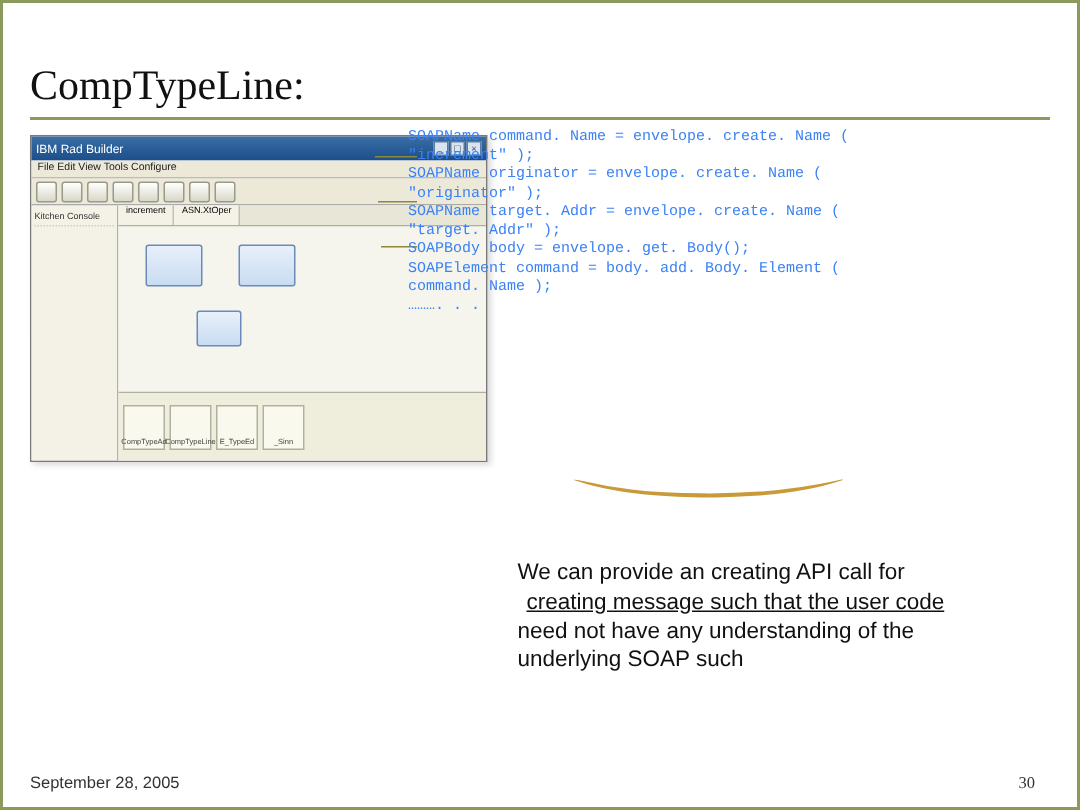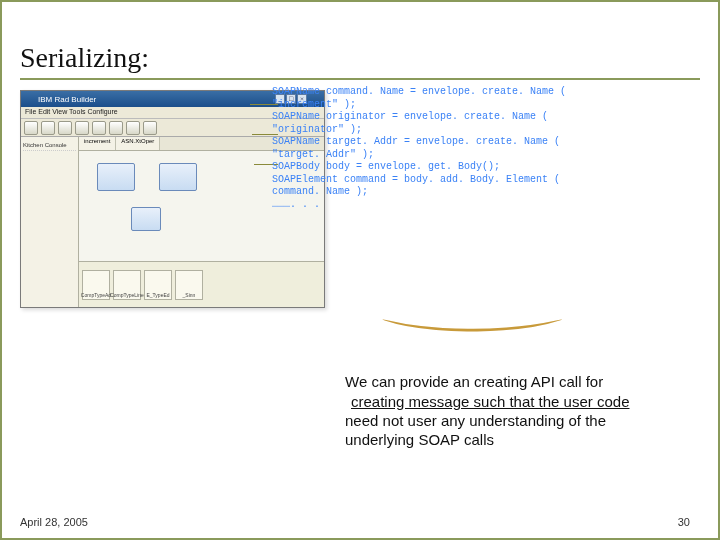--- a/index.html
+++ b/index.html
@@ -2,21 +2,21 @@
 <html><head>
   <meta charset="utf-8">
   <style>
     * { box-sizing: border-box; margin: 0; padding: 0; }
     body { width: 720px; height: 540px; font-family: Georgia, "Times New Roman", serif; position: relative; background: #fff; }
     .slide { width: 100%; height: 100%; border: 2px solid #8a9a5b; padding: 8px 18px 10px 18px; position: relative; }
     .title { font-size: 28px; color: #111; line-height: 1.15; border-bottom: 2px solid #8a9a5b; padding-bottom: 4px; margin-bottom: 6px; font-weight: normal; }
     .title-row2 { display: inline; }
     .content { position: relative; height: 420px; }
     .screenshot { position: absolute; left: 0; top: 4px; width: 305px; height: 218px; border: 1px solid #7a7a7a; background: linear-gradient(#eef, #dde); box-shadow: 2px 2px 4px rgba(0,0,0,.15); }
-    .ss-titlebar { height: 16px; background: linear-gradient(#3a6ea5, #1b4e8b); display: flex; align-items: center; justify-content: space-between; padding: 0 17px; }
+    .ss-titlebar { height: 16px; background: linear-gradient(#3a6ea5, #1b4e8b); display: flex; align-items: center; justify-content: space-between; padding: 0 3px; }
     .ss-titlebar span { font-size: 8px; color: #fff; font-family: Tahoma, Arial, sans-serif; }
     .ss-winbtns { display: flex; gap: 1px; }
     .ss-winbtn { width: 10px; height: 10px; background: #d8e4f0; border: 1px solid #5a7aa4; font-size: 7px; line-height: 8px; text-align: center; color: #224; }
     .ss-menu { height: 12px; background: #ece9d8; border-bottom: 1px solid #bbb; font-size: 7px; padding: 1px 4px; color: #222; font-family: Tahoma, Arial, sans-serif; }
     .ss-toolbar { height: 18px; background: #ece9d8; border-bottom: 1px solid #aaa; display: flex; align-items: center; padding: 0 3px; gap: 3px; }
     .tbtn { width: 14px; height: 14px; background: linear-gradient(#fff,#d8d8c8); border: 1px solid #9a9a8a; border-radius: 2px; }
     .ss-body { display: flex; height: calc(100% - 46px); }
     .ss-left { width: 58px; background: #f4f2e6; border-right: 1px solid #b0b0a0; font-size: 6px; padding: 3px 2px; color: #333; font-family: Tahoma, Arial, sans-serif; }
     .ss-left-item { padding: 2px 0; border-bottom: 1px dotted #ccc; }
     .ss-main { flex: 1; background: #fafaf4; display: flex; flex-direction: column; }
@@ -29,30 +29,30 @@
     .ss-bitem { width: 28px; height: 30px; border: 1px solid #b0b0a0; background: #faf9ee; font-size: 5px; color: #444; font-family: Tahoma, Arial, sans-serif; display: flex; align-items: flex-end; justify-content: center; padding: 1px; text-align: center; }
 
     .code { position: absolute; left: 252px; top: 0; width: 430px; font-family: "Courier New", monospace; font-size: 10px; color: #3b82f6; line-height: 1.25; white-space: pre; }
 
     .brace { position: absolute; left: 355px; top: 216px; font-size: 48px; color: #c89a3a; transform: scaleX(4.4) scaleY(0.9); transform-origin: left top; font-family: "Times New Roman", serif; }
 
     .body-text { position: absolute; left: 325px; top: 286px; width: 340px; font-family: Arial, Helvetica, sans-serif; font-size: 15px; color: #111; line-height: 1.28; }
     .body-text2 { text-indent: 6px; text-decoration: underline; }
 
     .footer-left { position: absolute; left: 18px; bottom: 10px; font-size: 11px; color: #333; font-family: Arial, Helvetica, sans-serif; }
-    .footer-right { position: absolute; right: 28px; bottom: 10px; font-size: 11px; color: #333; font-family: Liberation Sans, sans-serif; }
+    .footer-right { position: absolute; right: 28px; bottom: 10px; font-size: 11px; color: #333; font-family: Liberation Serif, serif; }
     .arrow-line { position: absolute; background: #8a8a3a; }
   </style>
 </head>
 <body>
 
 <div class="slide">
   <div class="title">
     <br>
-    <span class="title-row2">Serializing:</span>
+    <span class="title-row2">CompTypeLine:</span>
   </div>
 
   <div class="content">
 
     <div class="screenshot">
       <div class="ss-titlebar">
         <span>IBM  Rad Builder</span>
         <div class="ss-winbtns">
           <div class="ss-winbtn">_</div>
           <div class="ss-winbtn">□</div>
@@ -107,21 +107,21 @@
 SOAPBody body = envelope. get. Body();
 SOAPElement command = body. add. Body. Element (
 command. Name );
 ………. . .</pre>
 
     <div class="brace">︶</div>
 
     <div class="body-text">
       <div>We can provide an creating API call for</div>
       <div class="body-text2"> creating message such that the user code</div>
-      <div>need not user any understanding of the</div>
-      <div>underlying SOAP calls</div>
+      <div>need not have any understanding of the</div>
+      <div>underlying SOAP such</div>
     </div>
 
   </div>
 
-  <div class="footer-left">April 28, 2005</div>
+  <div class="footer-left">September 28, 2005</div>
   <div class="footer-right">30</div>
 </div>
 
 </body></html>

